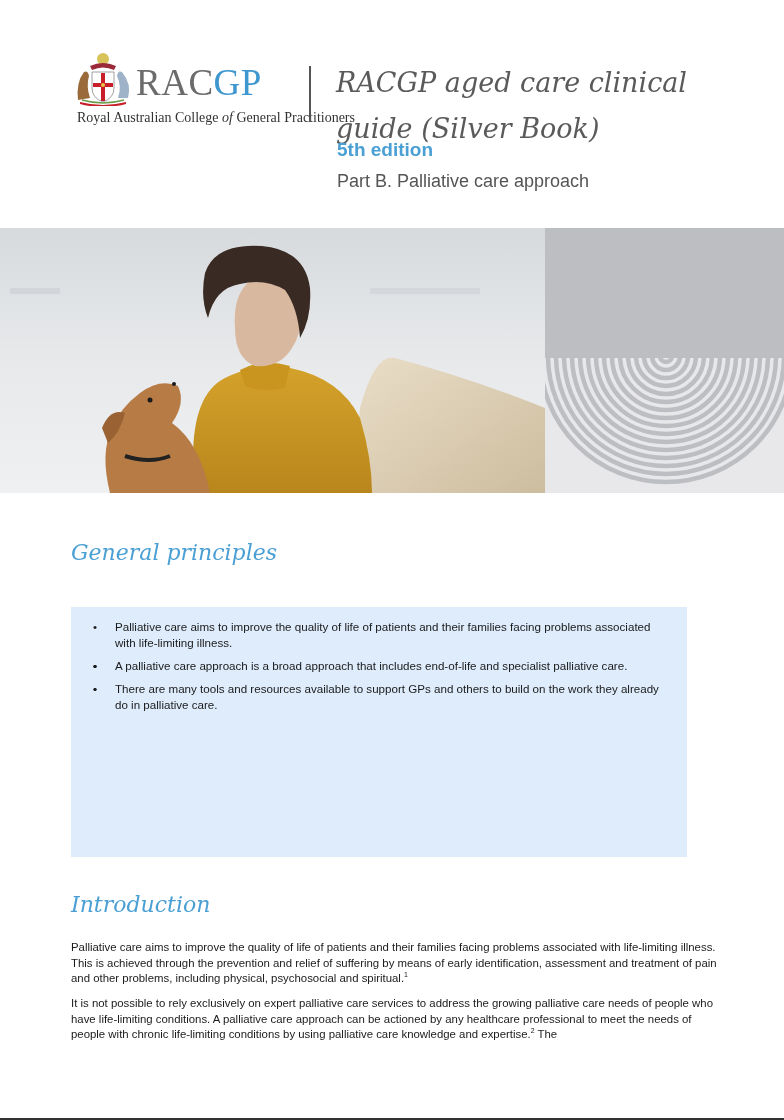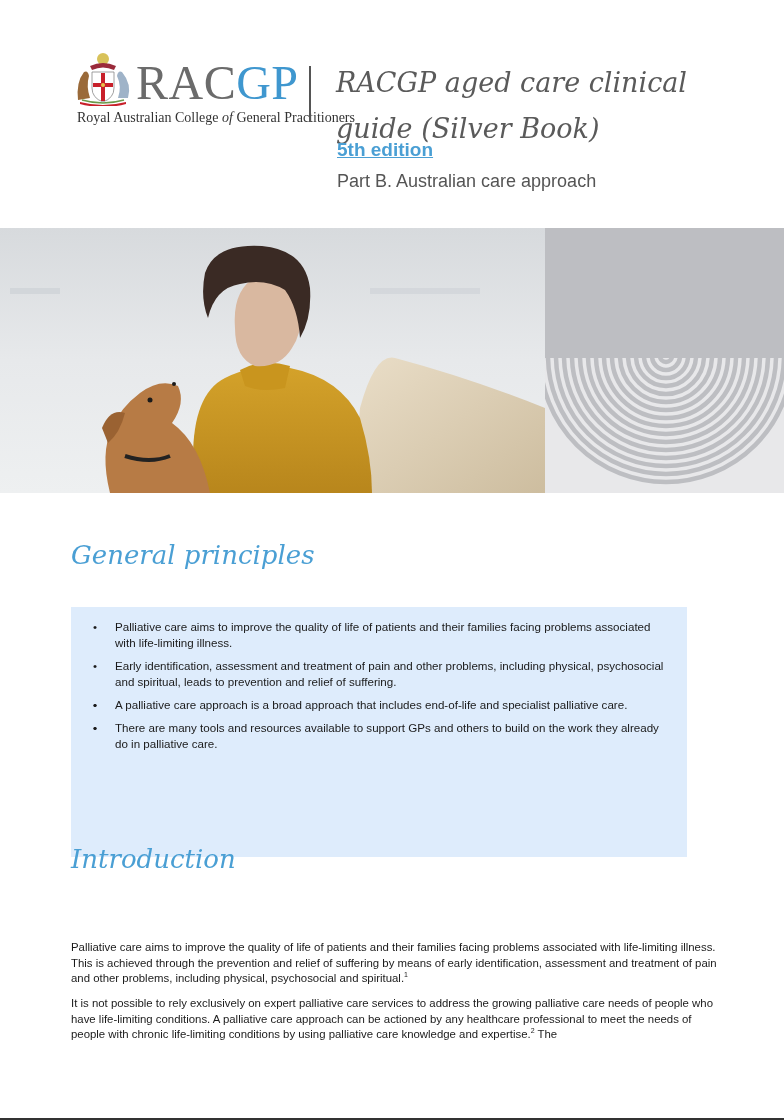--- a/index.html
+++ b/index.html
@@ -6,53 +6,53 @@
     body {
       width: 784px; height: 1120px; position: relative; overflow: hidden;
       background: #ffffff;
       font-family: "Liberation Sans", sans-serif;
       color: #1a1a1a;
     }
     .logo-block { position: absolute; left: 72px; top: 52px; width: 215px; height: 72px; }
     .crest { position: absolute; left: 0; top: 0; width: 62px; height: 54px; }
     .brand {
       position: absolute; left: 64px; top: 8px;
-      font-family: "Liberation Serif", serif; font-size: 48px; letter-spacing: 0.5px;
+      font-family: "Liberation Serif", serif; font-size: 37px; letter-spacing: 0.5px;
       line-height: 46px; color: #6b6b6b;
     }
     .brand .gp { color: #3f97cf; }
     .brand-sub {
       position: absolute; left: 5px; top: 58px; white-space: nowrap;
       font-family: "Liberation Serif", serif; font-size: 14px; color: #333;
     }
     .brand-sub i { font-style: italic; }
     .title-divider { position: absolute; left: 309px; top: 66px; width: 1.5px; height: 56px; background: #555; }
     .doc-title {
       position: absolute; left: 336px; top: 60px; width: 400px;
       font-family: "DejaVu Serif", serif; font-style: italic; font-size: 27px;
       line-height: 46px; color: #5a5a5a;
     }
     .edition {
       position: absolute; left: 337px; top: 139px;
-      font-size: 19px; font-weight: bold; color: #4a9fd4; text-decoration: underline;
+      font-size: 19px; font-weight: bold; color: #4a9fd4;
     }
     .part {
       position: absolute; left: 337px; top: 171px;
       font-size: 18px; color: #555;
     }
     .hero { position: absolute; left: 0; top: 228px; width: 784px; height: 265px; }
     .hero-photo {
       position: absolute; left: 0; top: 0; width: 545px; height: 265px; overflow: hidden;
       background: linear-gradient(180deg, #d9dcde 0%, #e6e8ea 45%, #eceeef 100%);
     }
     .hero-panel-top { position: absolute; left: 545px; top: 0; width: 239px; height: 130px; background: #bdbec2; }
     .hero-panel-bottom { position: absolute; left: 545px; top: 130px; width: 239px; height: 135px; background: #e8e8ea; overflow: hidden; }
     .section-heading {
       position: absolute; left: 71px;
-      font-family: "DejaVu Serif", serif; font-style: italic; font-size: 26px;
+      font-family: "DejaVu Serif", serif; font-style: italic; font-size: 22px;
       color: #4a9fd4; font-weight: normal; margin: 0;
     }
     .principles-box {
       position: absolute; left: 71px; top: 607px; width: 616px; height: 250px;
       background: #deecfc;
     }
     .principles-box ul { list-style: none; margin: 0; padding: 12px 16px 0 22px; }
     .principles-box li {
       position: relative; padding-left: 22px; font-size: 11.6px; line-height: 16px;
       margin-bottom: 7px; color: #1a1a1a;
@@ -85,21 +85,21 @@
     <span>RAC</span><span class="gp">GP</span>
   </div>
   <div class="brand-sub">
     <span>Royal Australian College </span><i>of</i><span> General Practitioners</span>
   </div>
 </div>
 
 <div class="title-divider"></div>
 <div class="doc-title">RACGP aged care clinical guide (Silver Book)</div>
 <div class="edition">5th edition</div>
-<div class="part">Part B. Australian care approach</div>
+<div class="part">Part B. Palliative care approach</div>
 
 <div class="hero">
   <div class="hero-photo">
     <svg width="545" height="265" viewBox="0 0 545 265">
       <defs>
         <linearGradient id="bg" x1="0" y1="0" x2="0" y2="1">
           <stop offset="0" stop-color="#d7dadd"></stop>
           <stop offset="0.5" stop-color="#e7e9eb"></stop>
           <stop offset="1" stop-color="#eef0f1"></stop>
         </linearGradient>
@@ -155,29 +155,29 @@
       </g>
     </svg>
   </div>
 </div>
 
 <h2 class="section-heading" style="top:540px;">General principles</h2>
 
 <div class="principles-box">
   <ul>
     <li><span class="bullet">•</span><span>Palliative care aims to improve the quality of life of patients and their families facing problems associated with life-limiting illness.</span></li>
-    <li><span class="bullet">•</span><span>Early identification, assessment and treatment of pain and other problems, including physical, psychosocial and spiritual, leads to prevention and relief of suffering.</span></li>
+    <li><span class="bullet">•</span></li>
     <li><span class="bullet">•</span></li>
     <li><span class="bullet">•</span><span>A palliative care approach is a broad approach that includes end-of-life and specialist palliative care.</span></li>
     <li><span class="bullet">•</span></li>
     <li><span class="bullet">•</span><span>There are many tools and resources available to support GPs and others to build on the work they already do in palliative care.</span></li>
   </ul>
 </div>
 
-<h2 class="section-heading" style="top:844px;">Introduction</h2>
+<h2 class="section-heading" style="top:892px;">Introduction</h2>
 
 <p class="body-text" style="top:940px;">
   <span>Palliative care aims to improve the quality of life of patients and their families facing problems associated with life-limiting illness. This is achieved through the prevention and relief of suffering by means of early identification, assessment and treatment of pain and other problems, including physical, psychosocial and spiritual.</span><sup>1</sup>
 </p>
 
 <p class="body-text" style="top:996px;">
   <span>It is not possible to rely exclusively on expert palliative care services to address the growing palliative care needs of people who have life-limiting conditions. A palliative care approach can be actioned by any healthcare professional to meet the needs of people with chronic life-limiting conditions by using palliative care knowledge and expertise.</span><sup>2</sup><span> The</span>
 </p>
 
 <div class="bottom-rule"></div>

